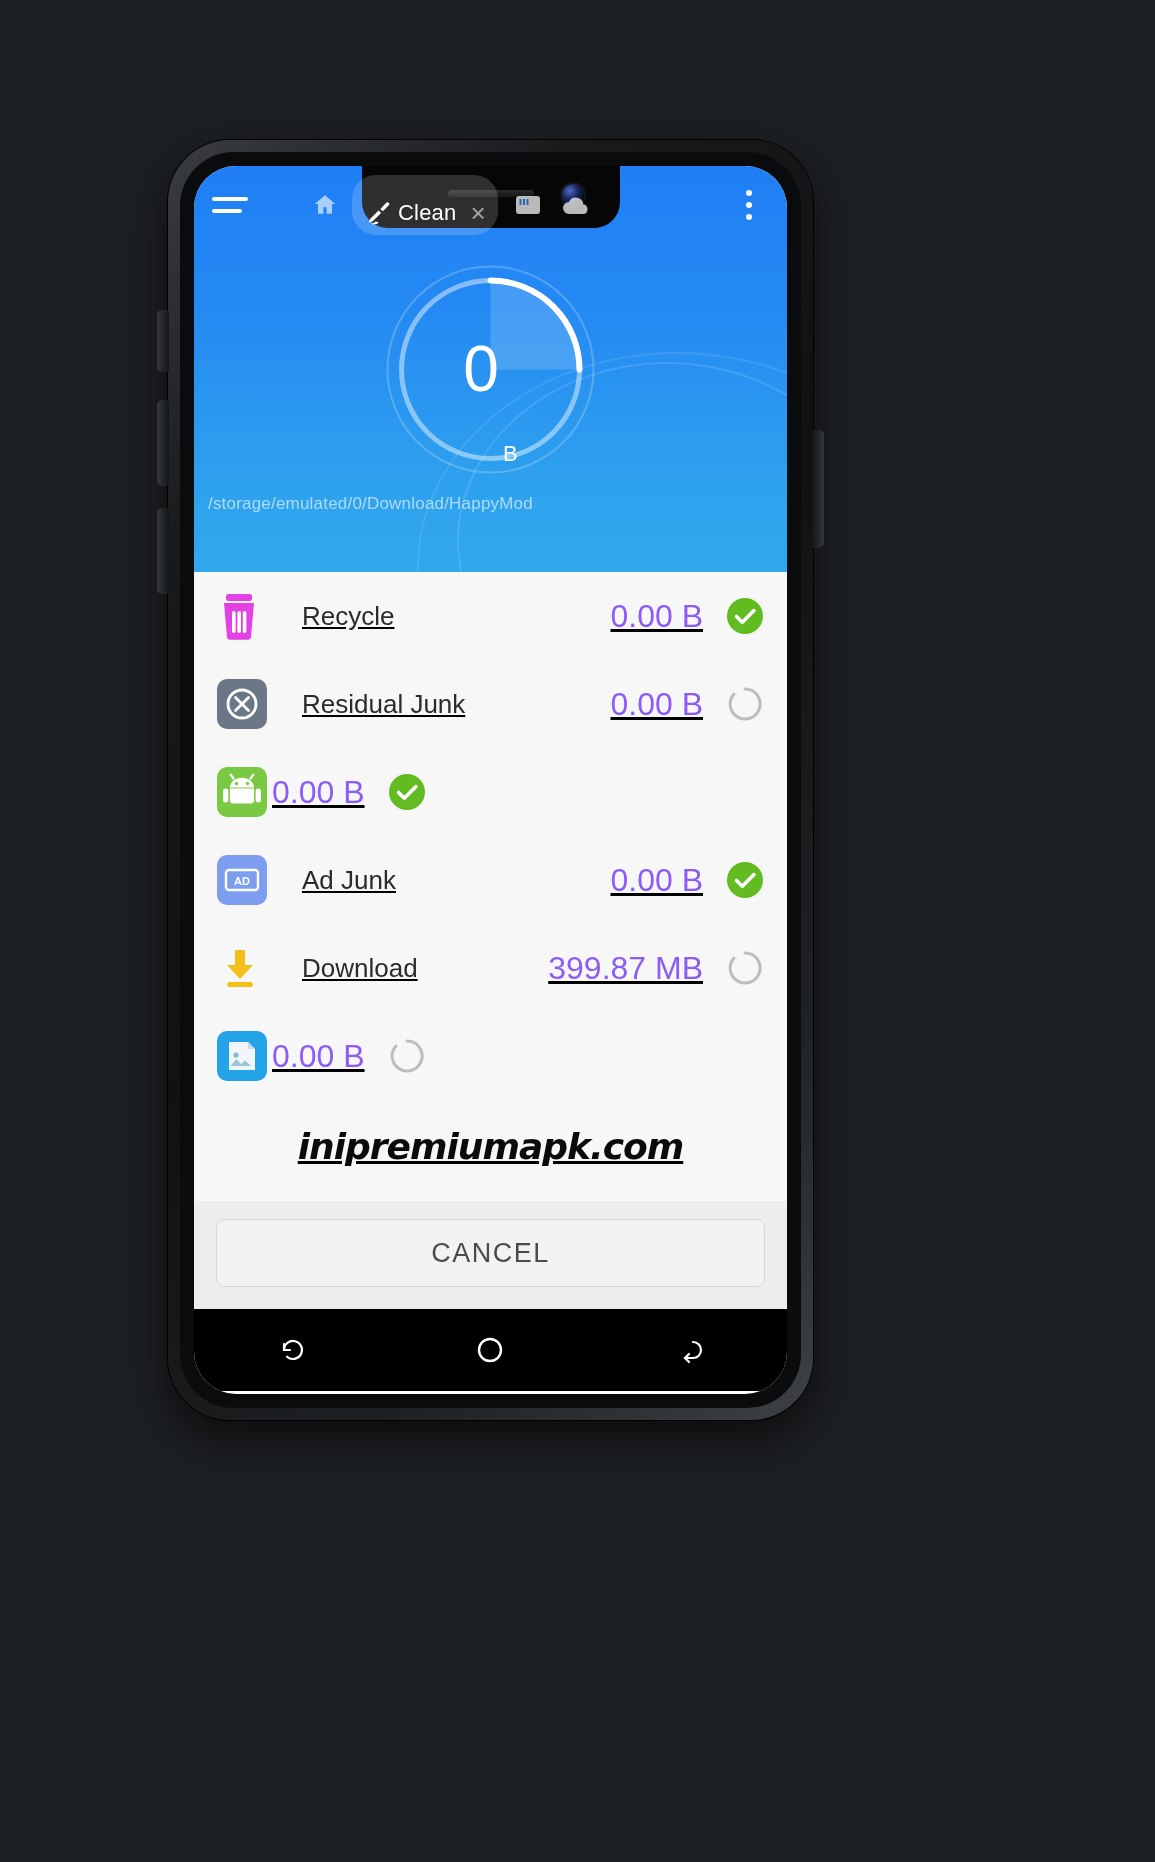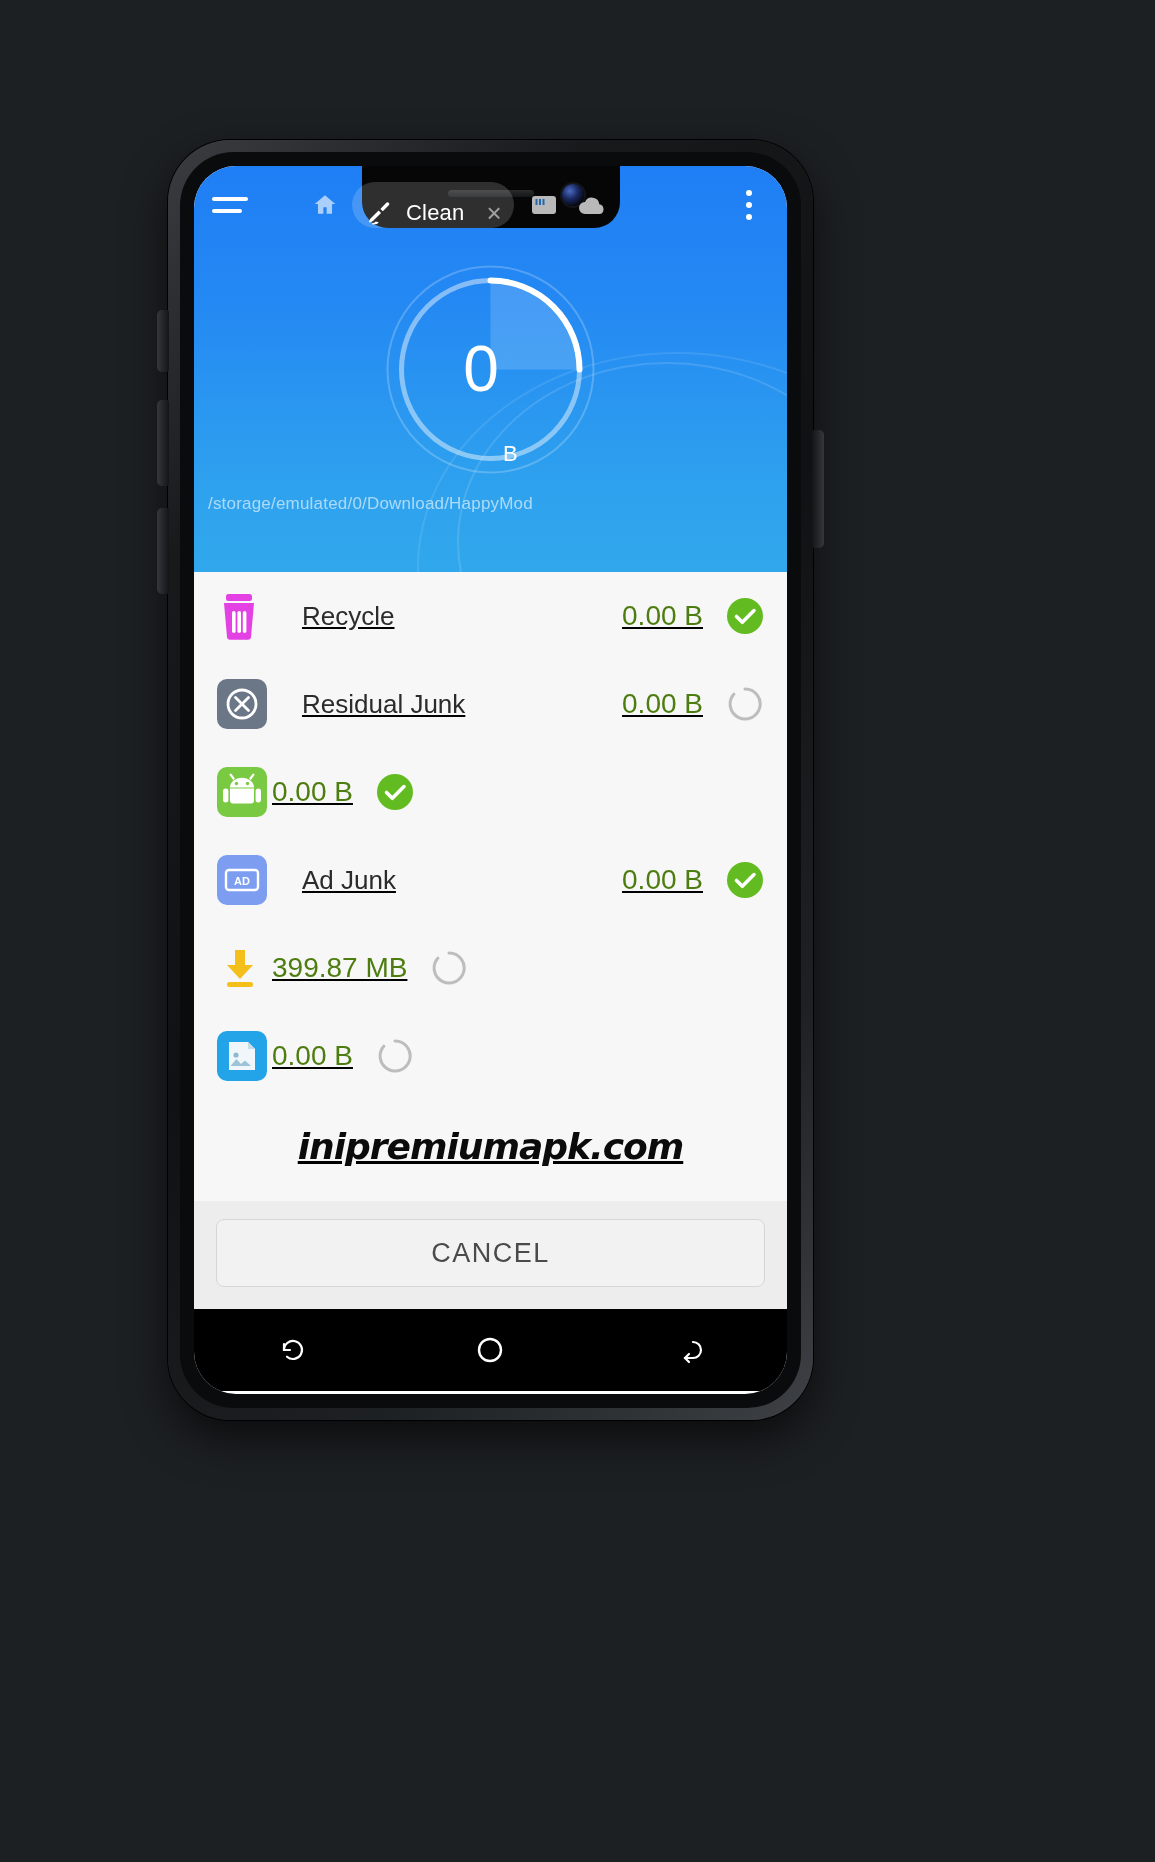--- a/index.html
+++ b/index.html
@@ -92,22 +92,22 @@
   .tb-menu i{ display:block; height:4px; background:#fff; border-radius:2px; }
   .tb-menu i:nth-child(1){ width:36px; }
   .tb-menu i:nth-child(2){ width:30px; }
 
   .tb-spacer{ width:48px; }
   .tb-home{
     width:38px; height:38px; flex:none; display:flex; align-items:center; justify-content:center;
     opacity:.62; cursor:pointer;
   }
   .tb-tab{
-    display:flex; align-items:center; gap:12px;
-    height:46px; padding:16px 12px 0 14px; margin-left:8px;
+    display:flex; align-items:center; gap:4px;
+    height:60px; padding:16px 12px 0 14px; margin-left:8px;
     background:rgba(255,255,255,.17); border-radius:24px; cursor:pointer; flex:none;
   }
   .tb-tab .lbl{ color:#fff; font-size:22px; letter-spacing:.2px; }
   .tb-tab .x{ color:rgba(255,255,255,.55); font-size:26px; line-height:1; margin-left:10px; font-weight:300; }
   .tb-ico{
     width:36px; height:36px; margin-left:12px; flex:none;
     display:flex; align-items:center; justify-content:center; opacity:.72; cursor:pointer;
   }
   .tb-grow{ flex:1 1 auto; }
   .tb-dots{ width:40px; height:46px; display:flex; flex-direction:column; align-items:center;
@@ -137,21 +137,21 @@
   }
 
   
   .list{ background:#f7f7f7;text-decoration:underline; }
   .row{
     display:flex; align-items:center;
     height:88px; padding:0 22px 0 22px;
   }
   .row-ico{ width:56px; height:56px; flex:none; display:flex; align-items:center; }
   .row-name{ flex:1 1 auto; margin-left:30px; font-size:26px; color:#2b2b2b; }
-  .row-size{ font-size:28px; color:#4d7c0f; margin-right:22px; white-space:nowrap; }
+  .row-size{ font-size:32px; color:#8b5cf6; margin-right:22px; white-space:nowrap; }
   .row-state{ width:40px; height:40px; flex:none; display:flex; align-items:center; justify-content:center; }
 
   .watermark{
     background:#f7f7f7; text-align:center; padding:26px 0 34px;
     font-family:"DejaVu Sans", sans-serif;
     font-size:36px; font-weight:800; font-style:italic; color:#0b0b0b;
     letter-spacing:-1px;
   }
 
   .footer{
@@ -340,20 +340,21 @@
         </div>
       </div>
 
       <div class="row">
         <div class="row-ico">
           <svg width="48" height="48" viewBox="0 0 48 48">
             <path d="M19 6h10v15h8L24 35 11 21h8z" fill="#f5bf1b"></path>
             <rect x="11" y="38" width="26" height="5" rx="2.5" fill="#f5bf1b"></rect>
           </svg>
         </div>
+        <div class="row-name">Download</div>
         <div class="row-size">399.87 MB</div>
         <div class="row-state">
           <svg width="36" height="36" viewBox="0 0 36 36">
             <path d="M18 3 A15 15 0 1 1 6.8 8.2" fill="none" stroke="#bdbdbd" stroke-width="3" stroke-linecap="round"></path>
           </svg>
         </div>
       </div>
 
       <div class="row">
         <div class="row-ico">

